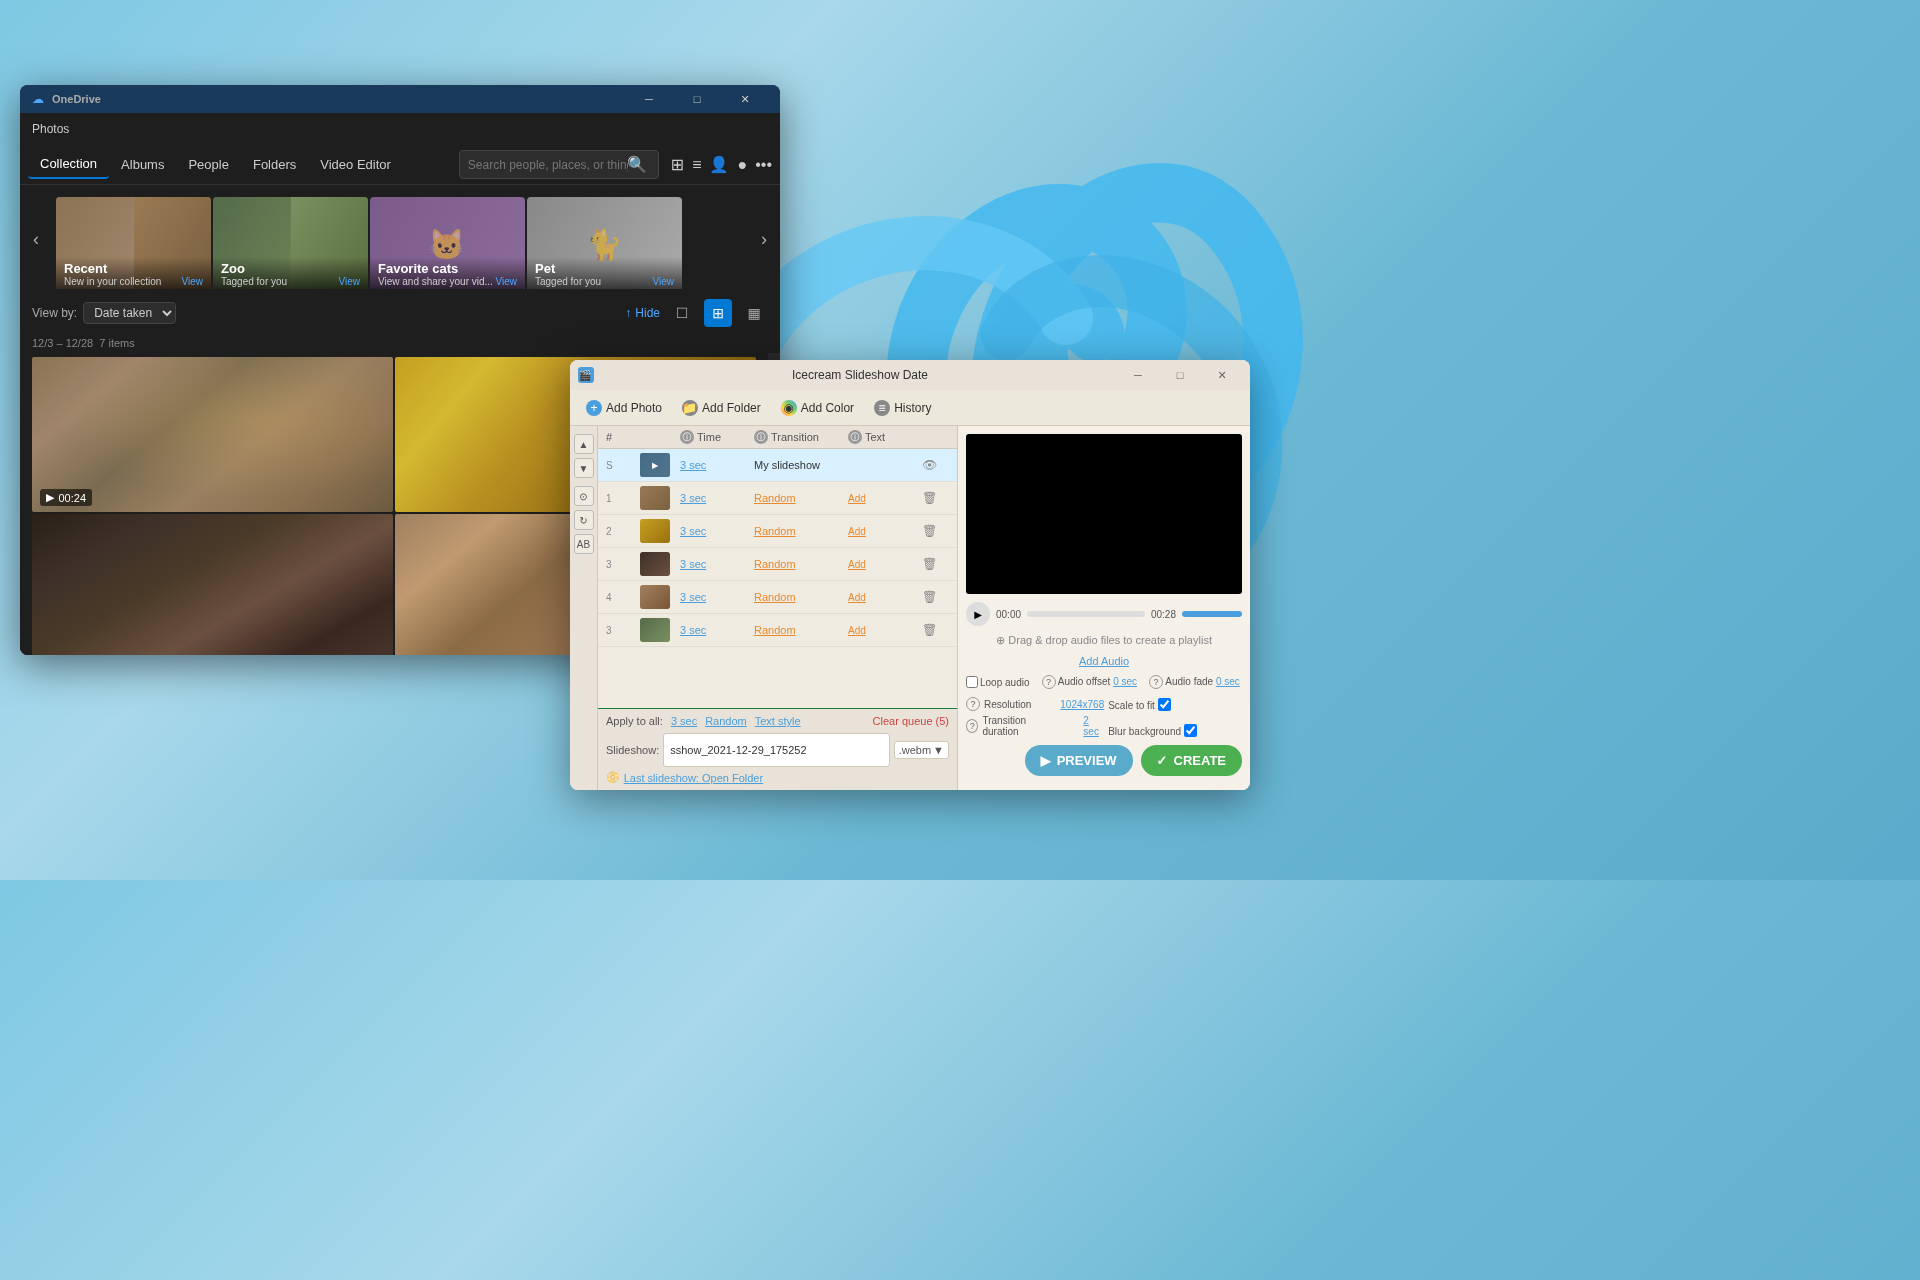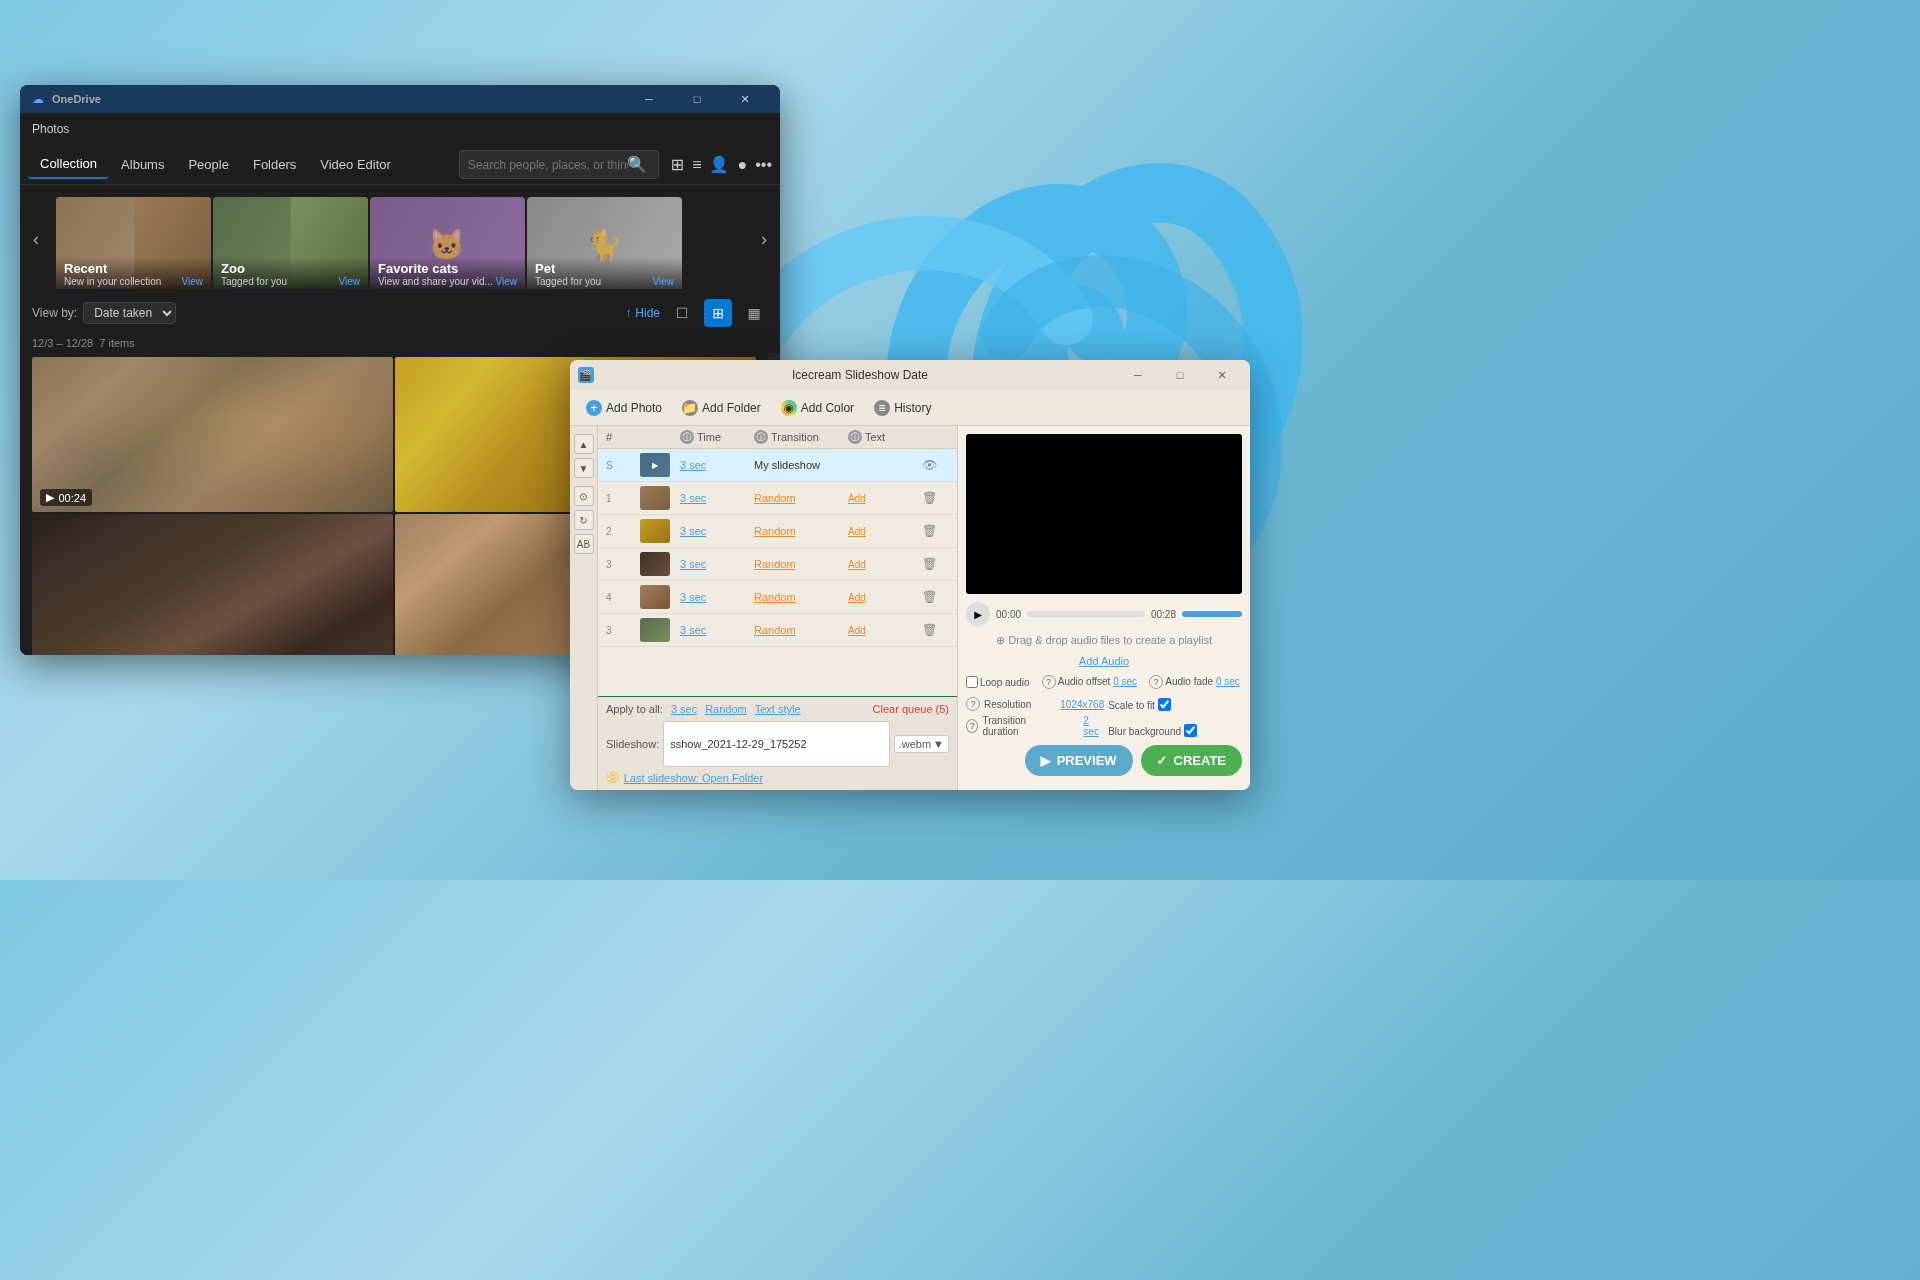--- a/index.html
+++ b/index.html
@@ -494,21 +494,21 @@
       align-items: center;
       gap: 4px;
       color: #555;
     }
 
     .filename-input {
       flex: 1;
       background: white;
       border: 1px solid #d0c8b8;
       border-radius: 3px;
-      padding: 16px 6px;
+      padding: 10px 6px;
       font-size: 11px;
       color: #333;
     }
 
     .ext-select {
       background: white;
       border: 1px solid #d0c8b8;
       border-radius: 3px;
       padding: 2px 4px;
       font-size: 11px;

